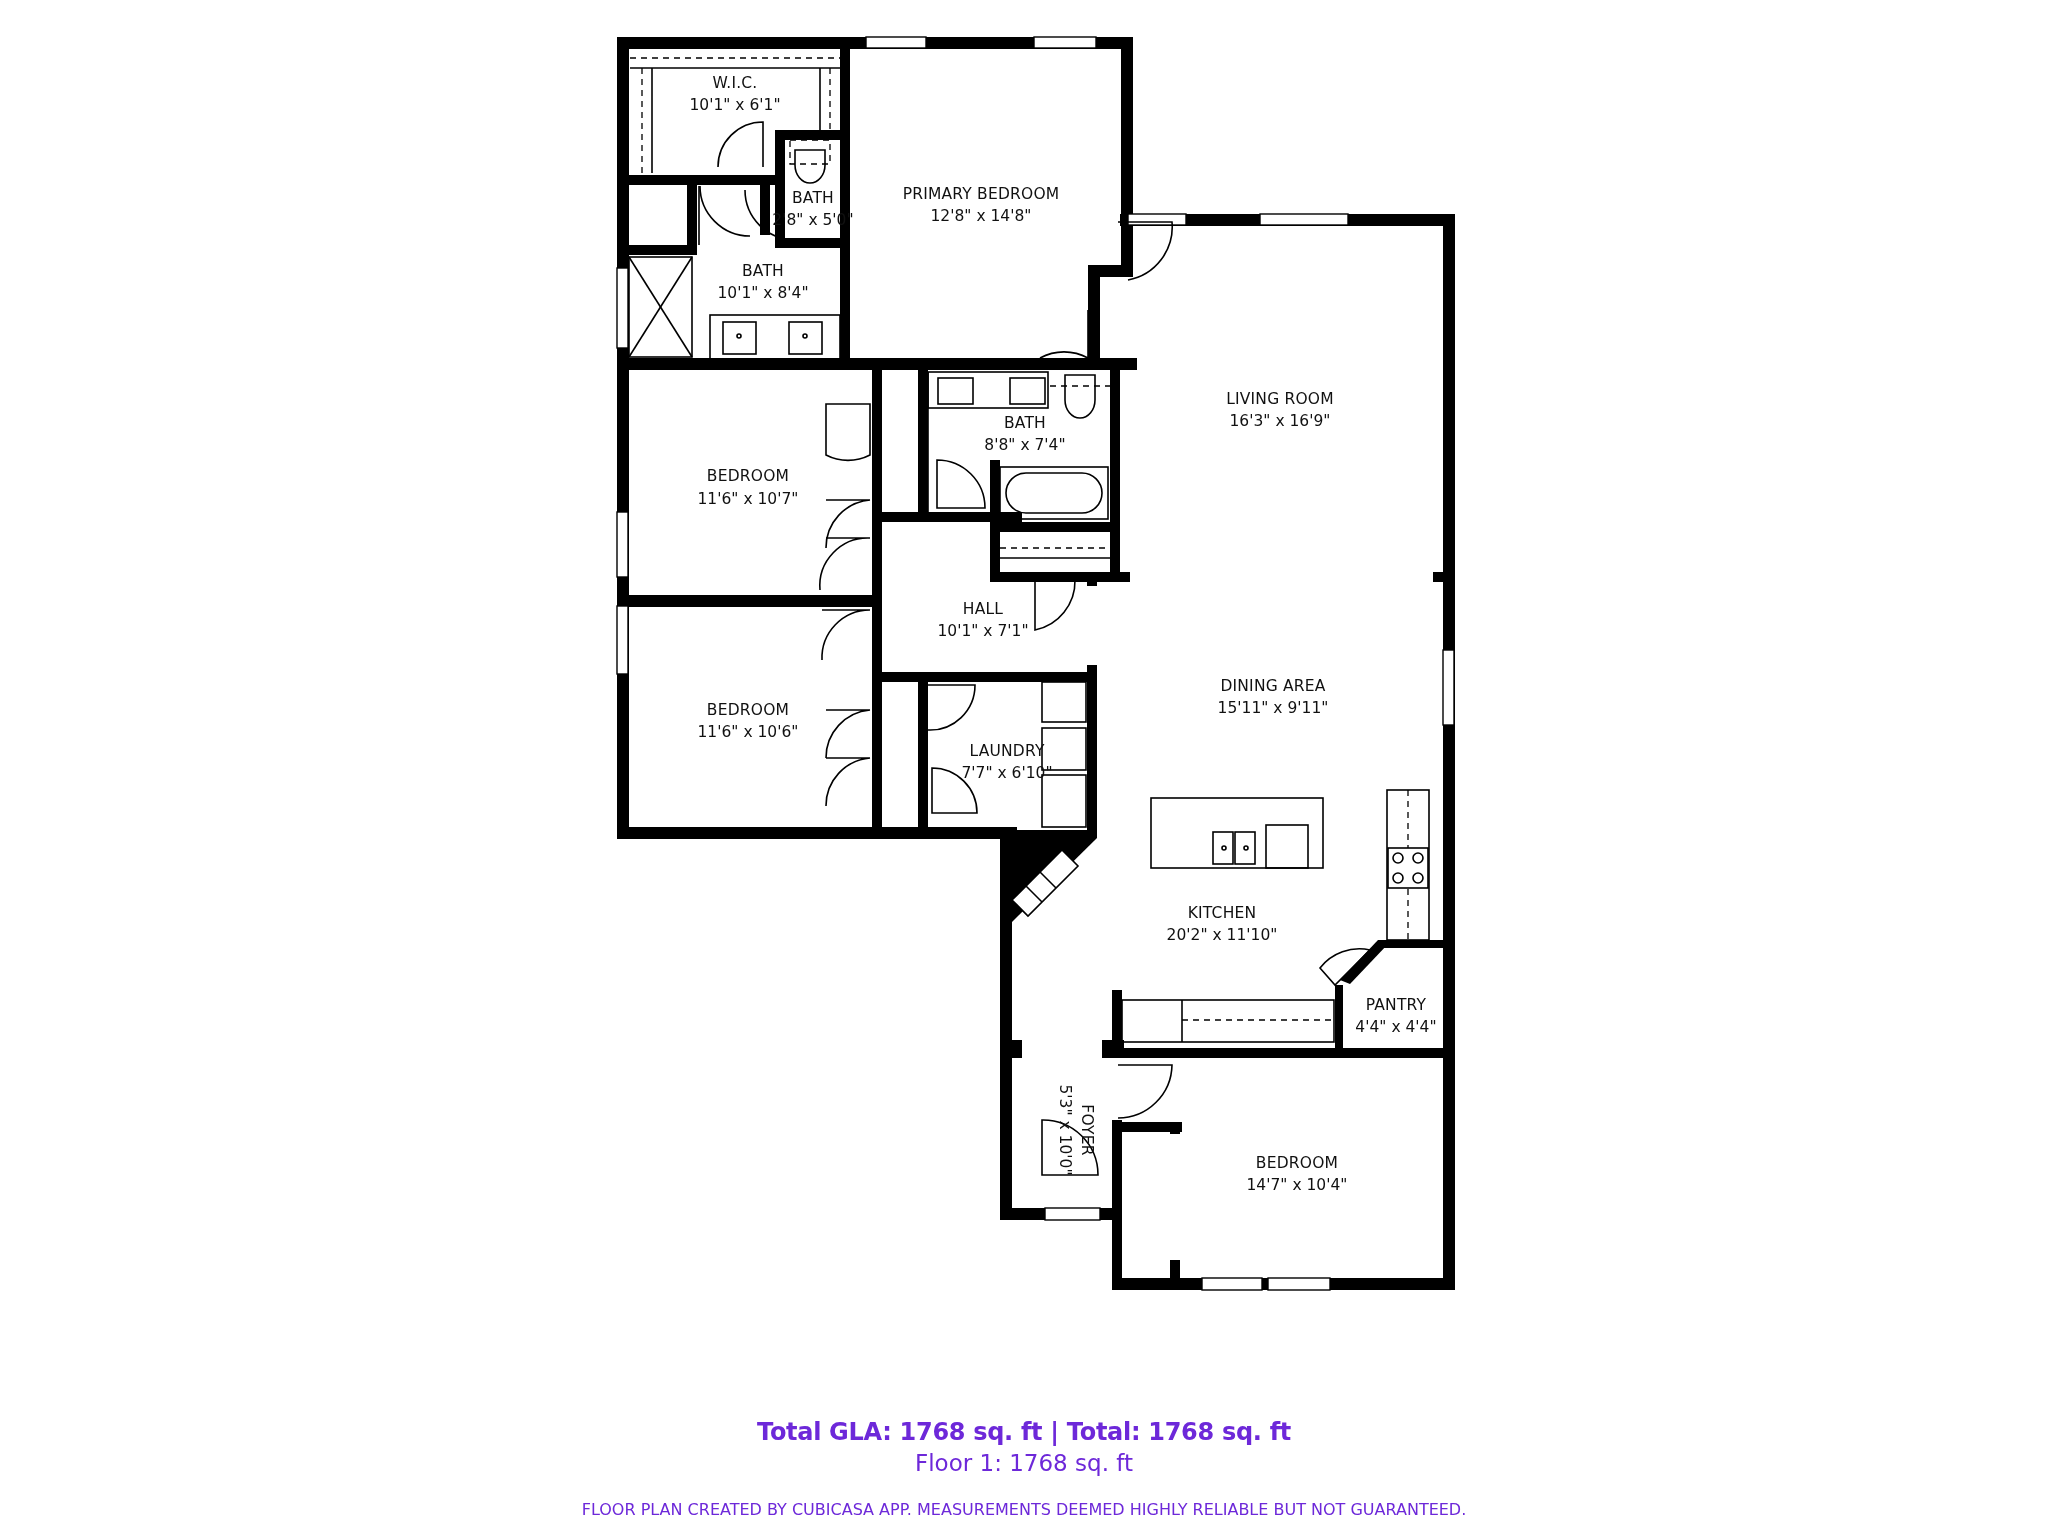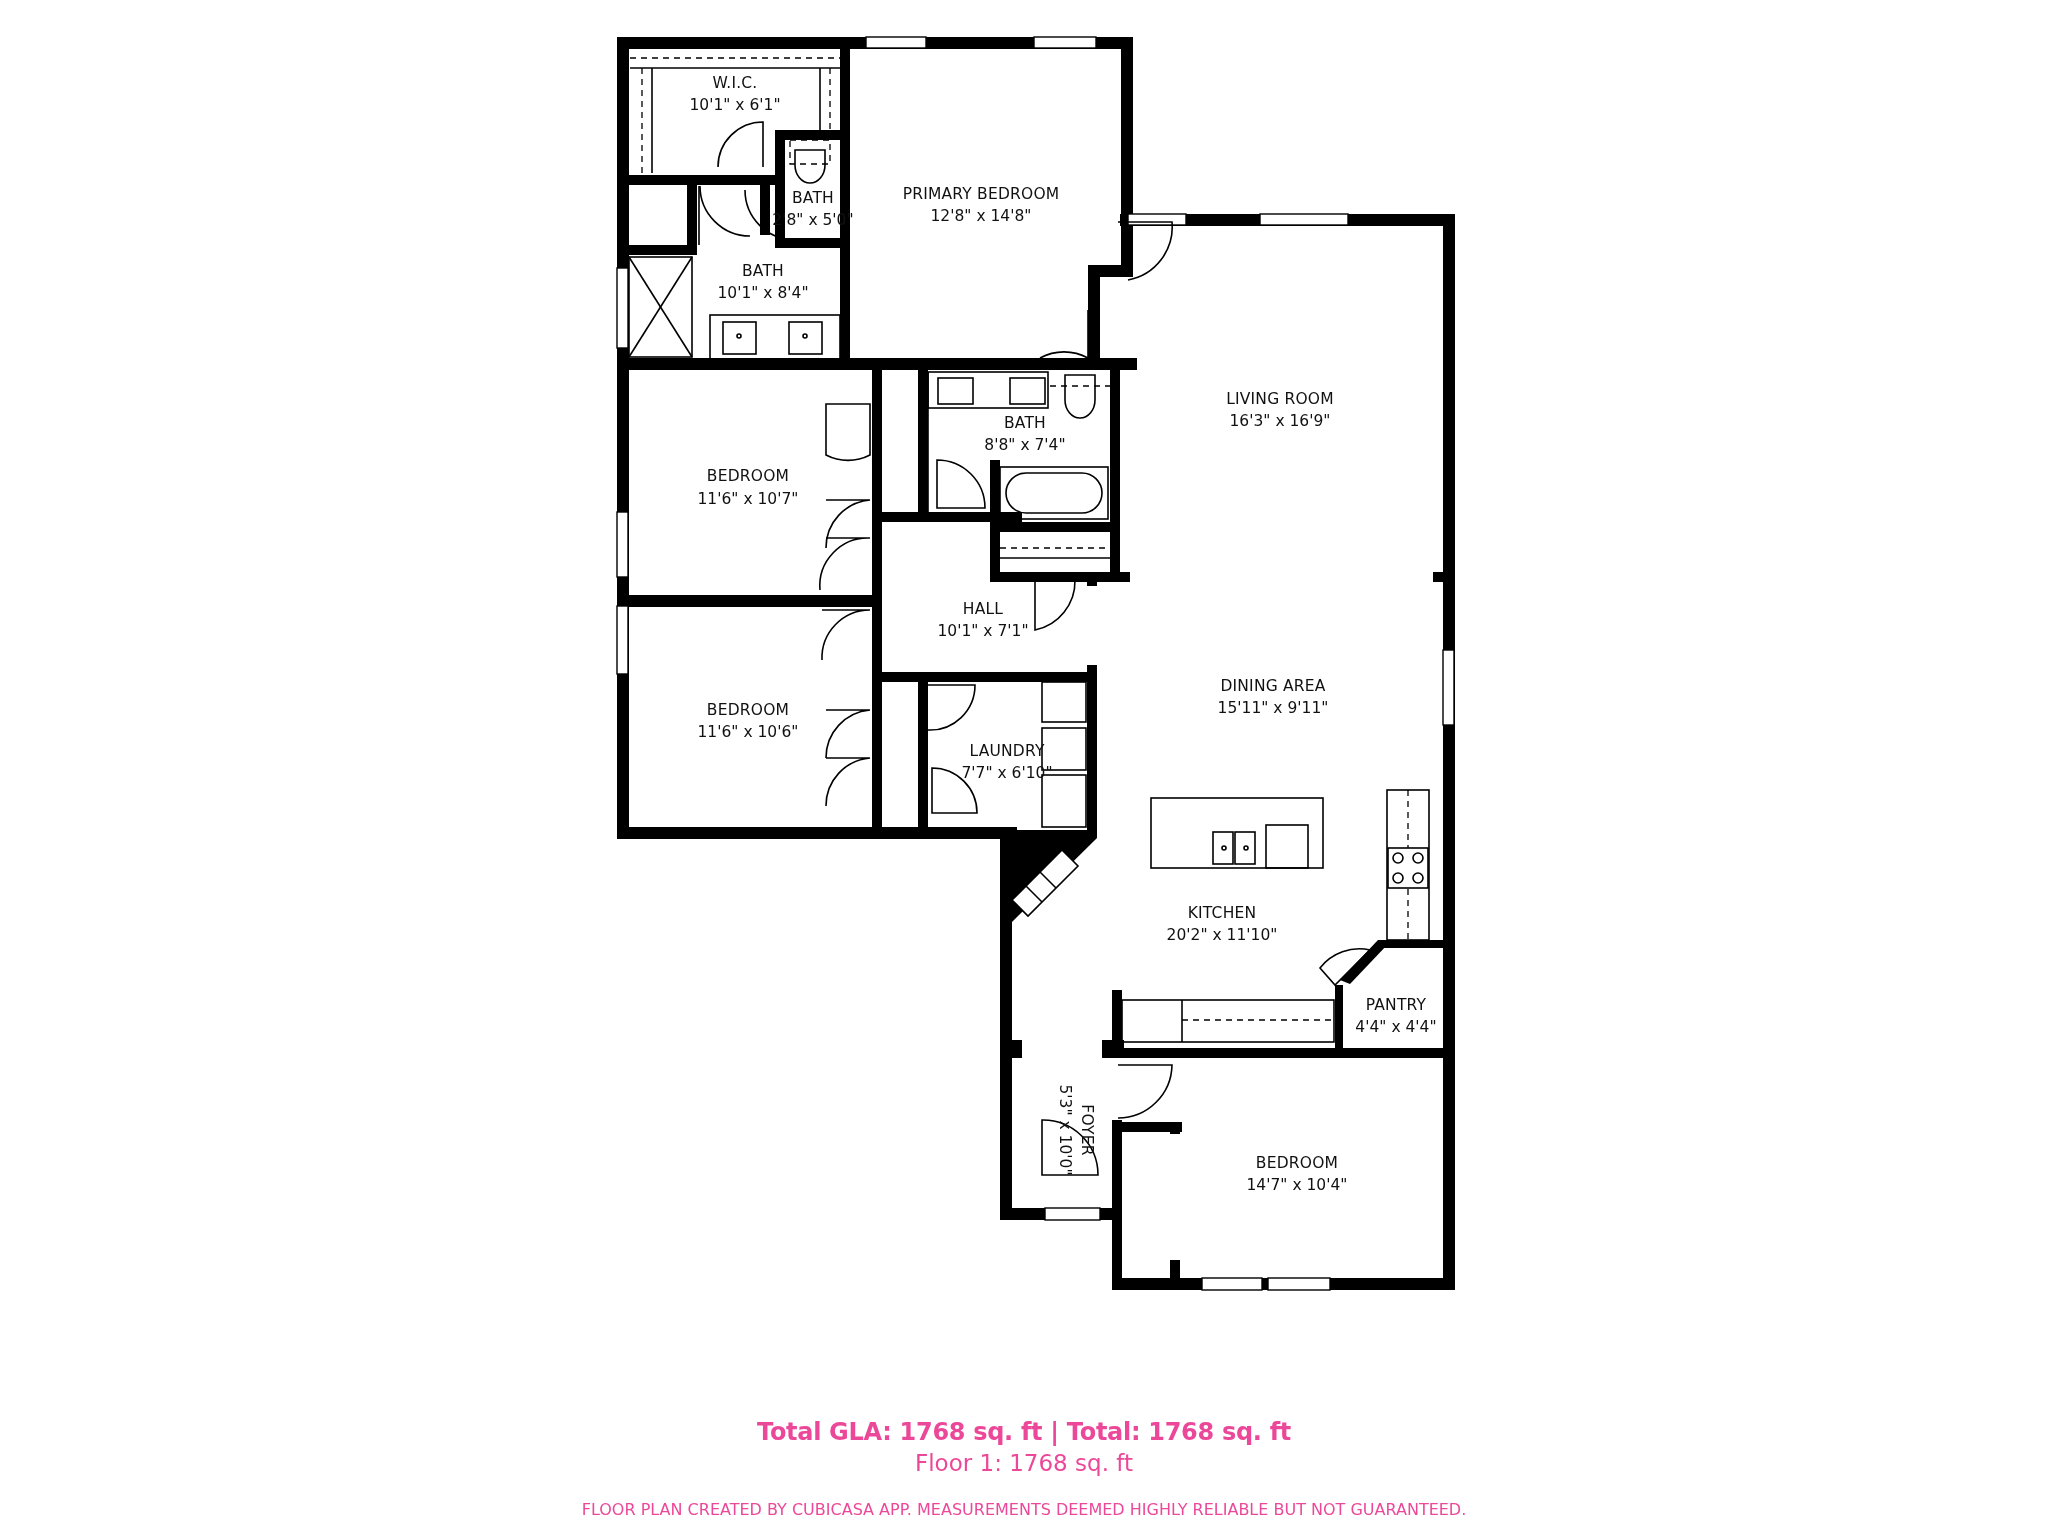--- a/index.html
+++ b/index.html
@@ -5,21 +5,21 @@
   html, body { margin: 0; padding: 0; background: #ffffff; }
   body { width: 2048px; height: 1536px; position: relative; overflow: hidden; font-family: "DejaVu Sans", sans-serif; }
   #plan { position: absolute; left: 0; top: 0; width: 2048px; height: 1536px; }
   .wall { fill: #000000; }
   .thin { fill: none; stroke: #000; stroke-width: 1.6; }
   .thin2 { fill: #fff; stroke: #000; stroke-width: 1.6; }
   .dash { fill: none; stroke: #000; stroke-width: 1.3; stroke-dasharray: 6 5; }
   .win { fill: #ffffff; stroke: #000; stroke-width: 1.4; }
   .room-name { font-family: "DejaVu Sans", sans-serif; font-size: 15.5px; fill: #111; text-anchor: middle; letter-spacing: 0.2px; }
   .room-dim { font-family: "DejaVu Sans", sans-serif; font-size: 15.5px; fill: #111; text-anchor: middle; }
-  .footer { position: absolute; left: 0; width: 2048px; text-align: center; color: #ec4899; }
+  .footer { position: absolute; left: 0; width: 2048px; text-align: center; color: #6d28d9; }
   .footer-total { top: 1418px; font-family: "DejaVu Sans", sans-serif; font-weight: bold; font-size: 24px; letter-spacing: -0.3px; }
   .footer-floor { top: 1450px; font-family: "DejaVu Sans", sans-serif; font-size: 23px; }
   .footer-disclaimer { top: 1500px; font-family: "DejaVu Sans", sans-serif; font-size: 16px; letter-spacing: 0px; }
 </style>
 </head>
 <body>
 
 <svg id="plan" viewBox="0 0 2048 1536" xmlns="http://www.w3.org/2000/svg">
 
   <g>

